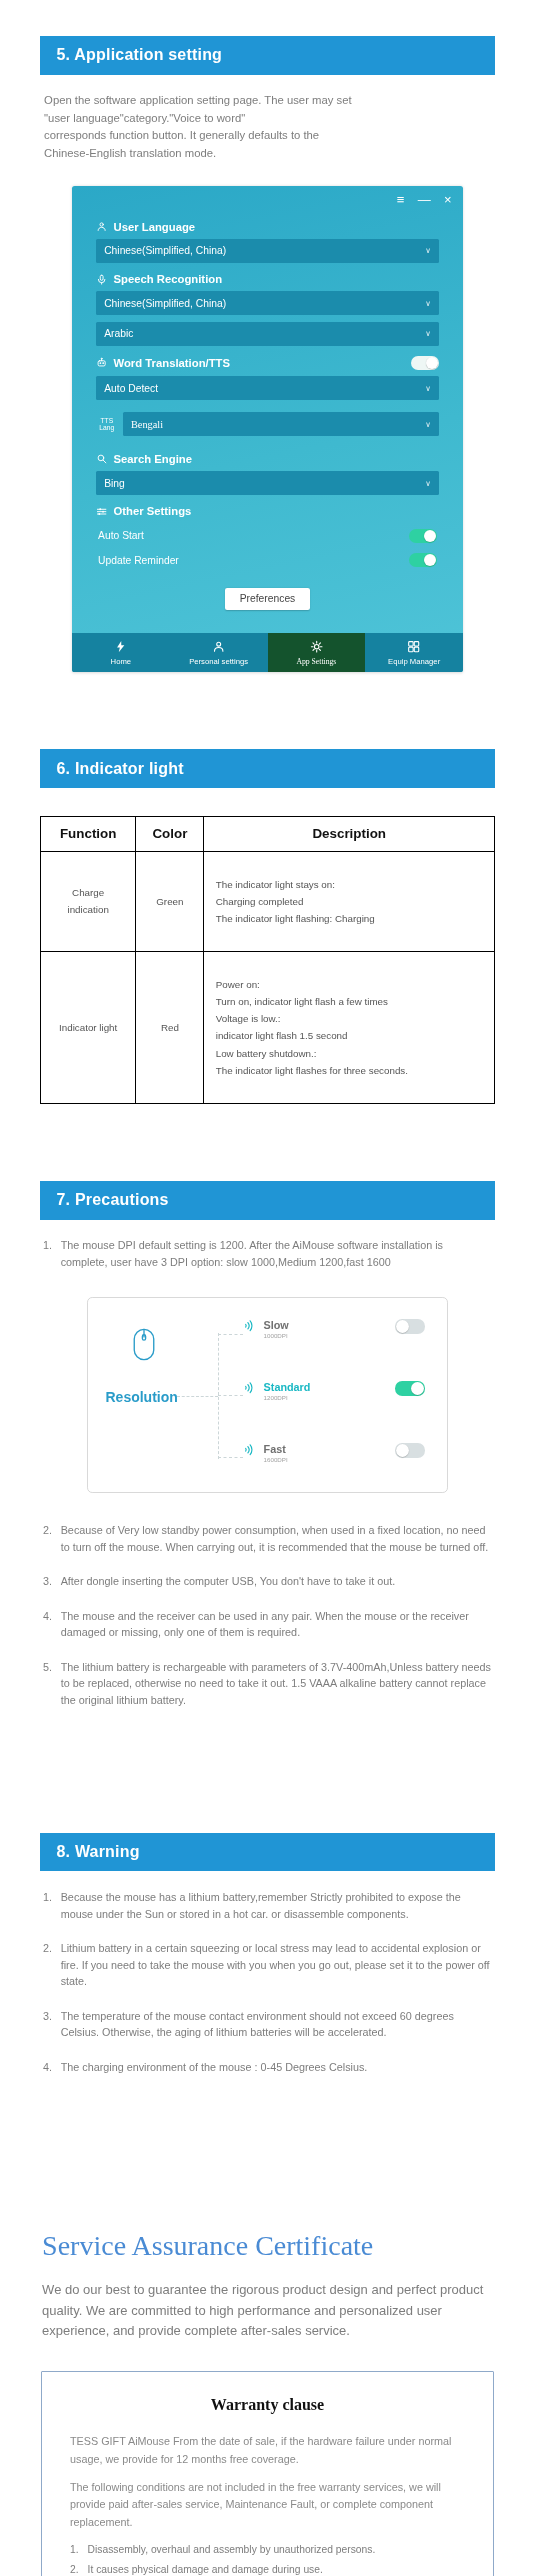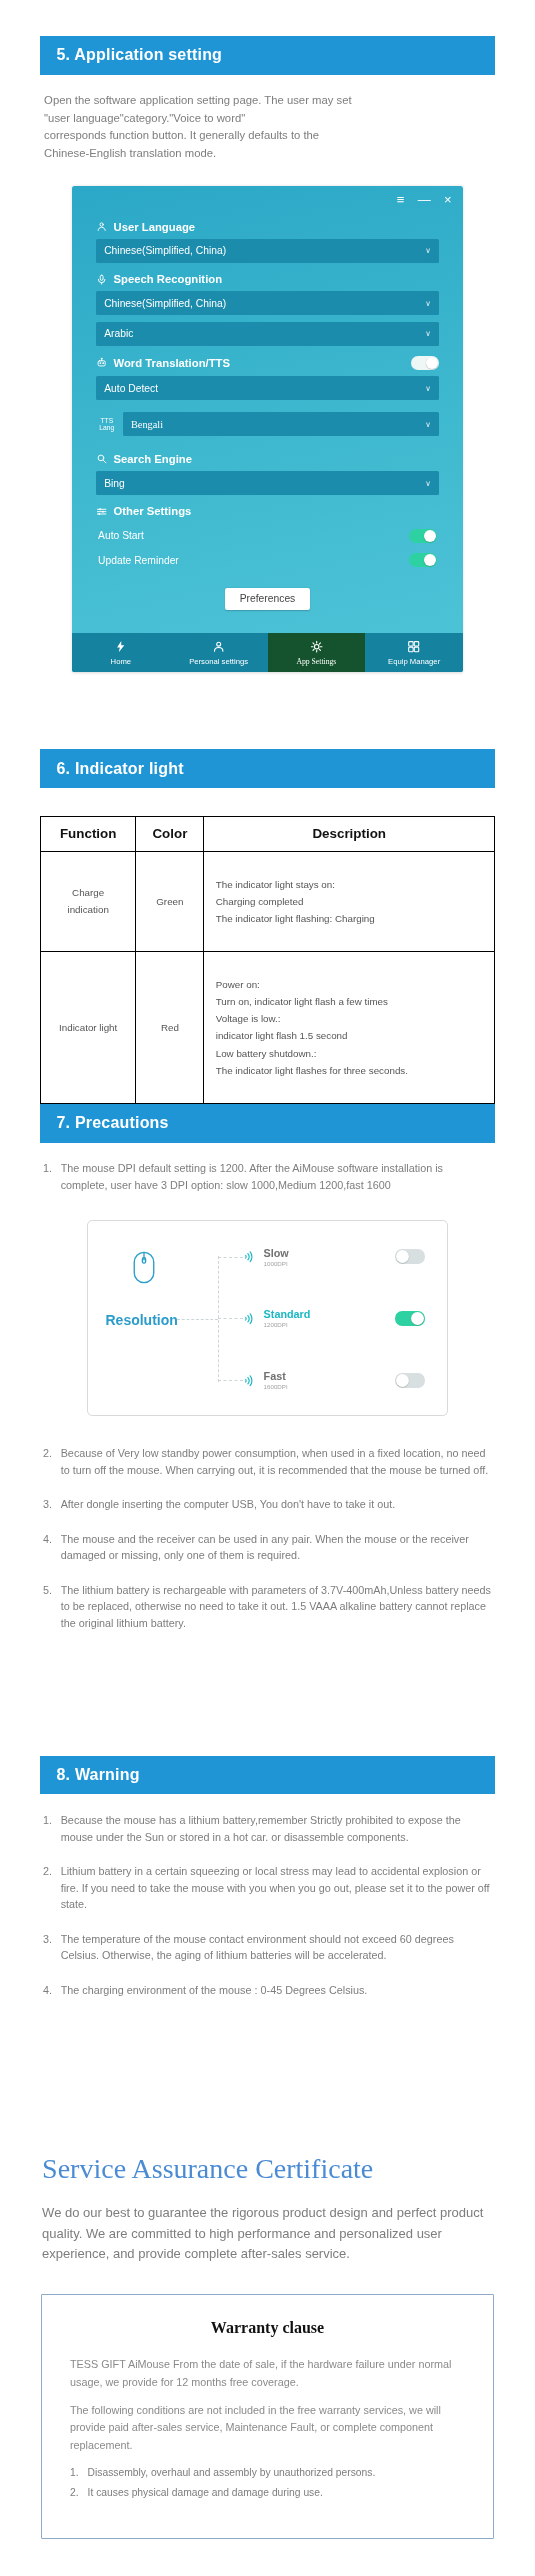--- a/index.html
+++ b/index.html
@@ -17,21 +17,21 @@
   .banner {
     background: #2095d5;
     color: #fff;
     border-radius: 0;
     font-size: 16px;
     font-weight: bold;
     padding: 10.3px 16.5px;
     letter-spacing: 0.2px;
   }
   .sec-gap-1 { margin-top: 77px; }
-  .sec-gap-2 { }
+  .sec-gap-2 { margin-top: 77px; }
   .sec-gap-3 { margin-top: 124px; }
 
   .preline { white-space: pre-line; }
 
   .intro {
     margin: 17.5px 4.1px 24px;
     font-size: 11.3px;
     line-height: 1.55;
     color: #7d7d7d;
   }
@@ -151,21 +151,21 @@
   }
   .dash-v {
     position: absolute; left: 130px; top: 35px; height: 126px;
     border-left: 1px dashed #ccd6d8;
   }
   .res-rows {
     position: absolute; left: 155px; right: 21.6px; top: 20.6px; bottom: 20.6px;
     display: flex; flex-direction: column; justify-content: space-between;
   }
   .res-row {
-    position: relative; display: flex; align-items: center; gap: 7.2px;
+    position: relative; display: flex; gap: 7.2px;
     height: 29px;
   }
   .res-row::before {
     content: ""; position: absolute; left: -25px; top: 50%; width: 25px;
     border-top: 1px dashed #ccd6d8;
   }
   .res-label { font-size: 10.8px; font-weight: bold; color: #707070; }
   .res-row.active .res-label { color: #19b8c4; }
   .res-dpi { font-size: 6.2px; color: #a3a3a3; margin-top: 1px; }
   .res-row .toggle { margin-left: auto; width: 30px; height: 15px; }

